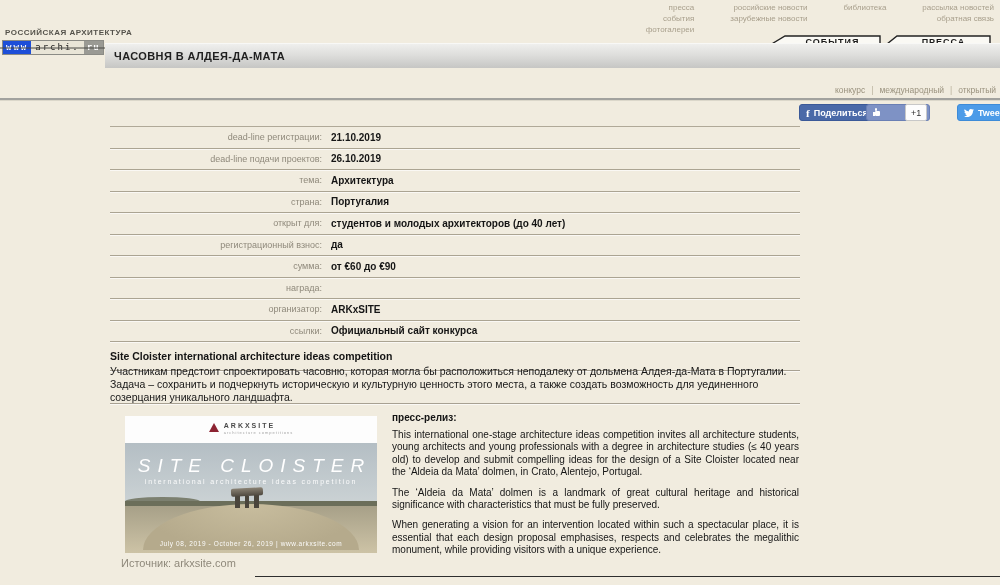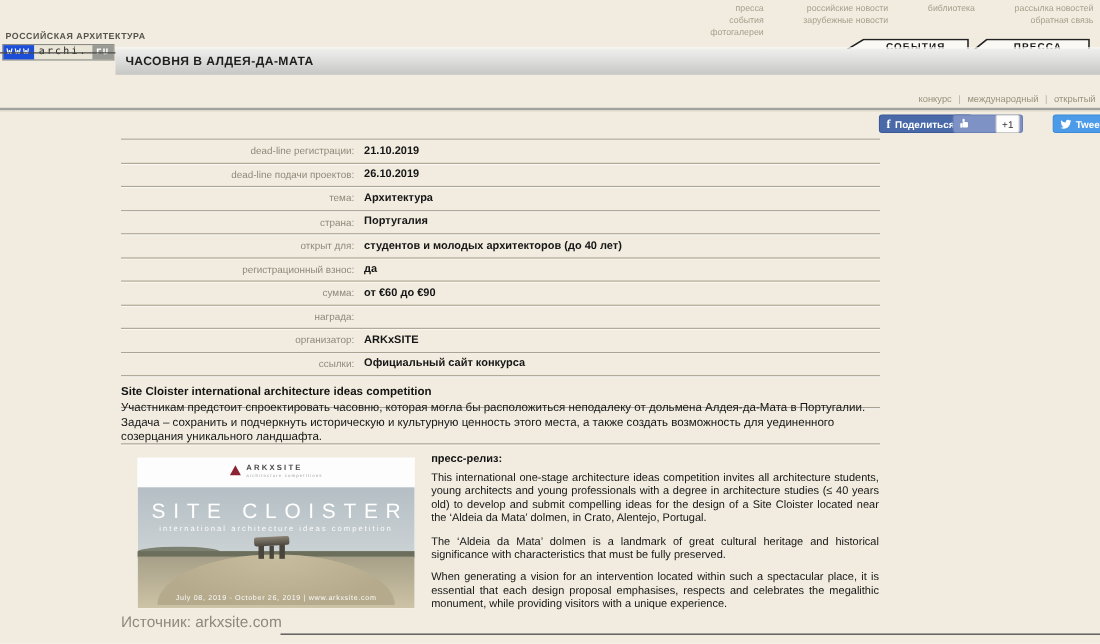--- a/index.html
+++ b/index.html
@@ -98,32 +98,32 @@
     background:radial-gradient(ellipse at 50% 0%,#c8bd9e,#b5aa8c 72%);
     border-radius:50% 50% 0 0/100% 100% 0 0;}
   .p-dolmen{position:absolute;left:104px;top:72px;width:36px;height:21px;}
   .p-cap{position:absolute;top:0;left:2px;width:32px;height:8px;border-radius:2px;
     background:linear-gradient(180deg,#8a8274,#4e483f);transform:rotate(-3deg);}
   .p-leg{position:absolute;background:#4a453c;}
   .leg1{left:6px;top:7px;width:5px;height:13px;}
   .leg2{left:16px;top:8px;width:4px;height:12px;}
   .leg3{left:25px;top:7px;width:5px;height:13px;}
   .p-title{position:absolute;top:39px;left:0;right:0;text-align:center;color:#fff;
-    font-size:19px;letter-spacing:7px;padding-left:7px;box-sizing:border-box;}
+    font-size:19px;letter-spacing:7px;padding-left:7px;box-sizing:border-box;font-style:italic;}
   .p-subtitle{position:absolute;top:62px;left:0;right:0;text-align:center;
     color:rgba(255,255,255,.92);font-size:7px;letter-spacing:1.8px;}
   .p-dates{position:absolute;top:124px;left:0;right:0;text-align:center;
     color:rgba(255,255,255,.95);font-size:6.5px;letter-spacing:.6px;}
 
   
   .press{position:absolute;left:392px;top:412px;width:407px;}
   .press .plabel{font-size:10px;font-weight:bold;color:#141414;margin:0 0 6px;}
   .press p{font-size:10px;line-height:12.4px;text-align:justify;color:#161616;margin:0 0 8px;}
 
-  .source{position:absolute;left:110px;top:557px;font-size:14px;color:#8f897b;}
+  .source{position:absolute;left:121px;top:557px;font-size:11px;color:#8f897b;}
   .source .slink{cursor:pointer;}
   .bottomline{position:absolute;left:255px;top:576px;width:745px;height:1px;background:#2e2e2e;}
 </style>
 </head>
 <body>
 
 <div class="canvas">
 
   <div class="topnav">
     <div class="col">

